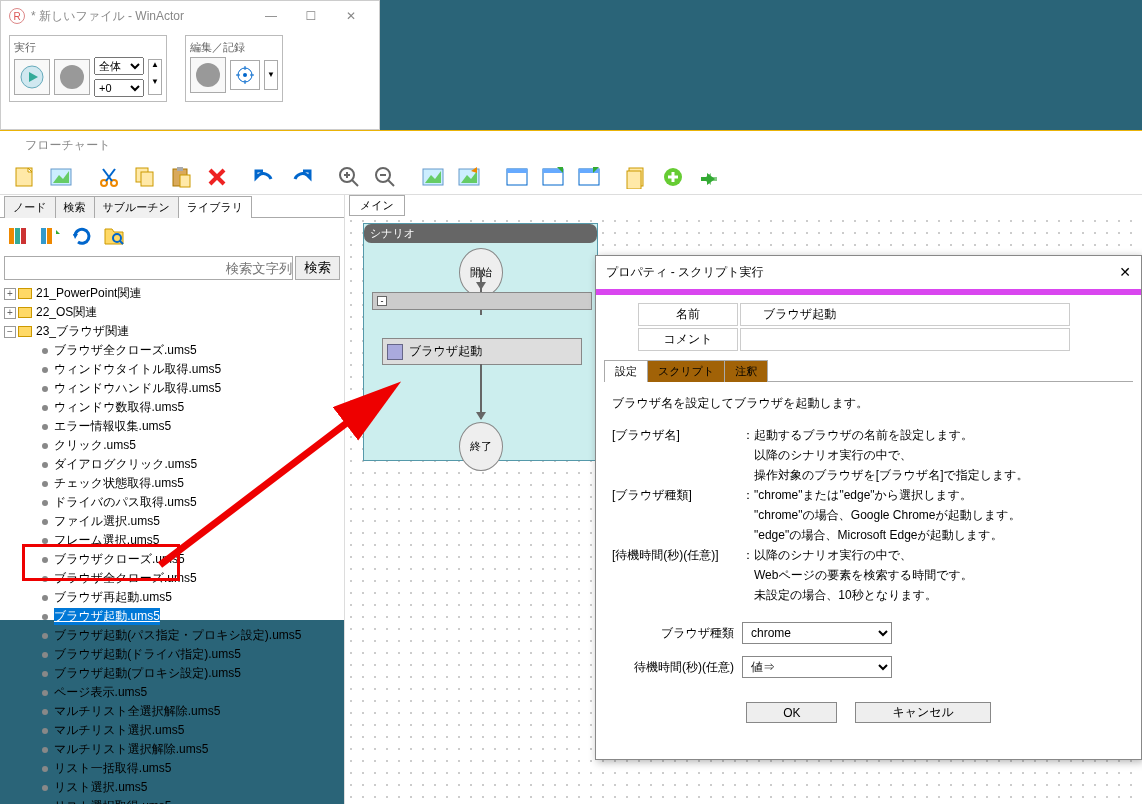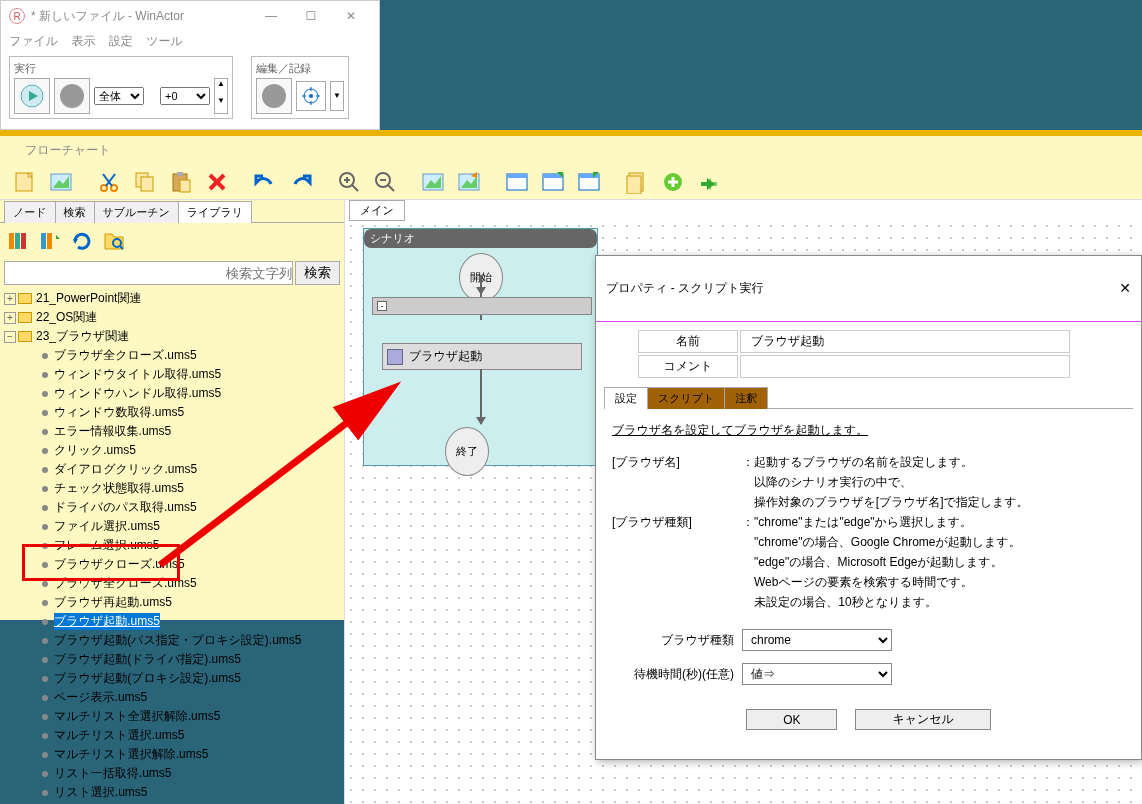--- a/index.html
+++ b/index.html
@@ -13,26 +13,26 @@
 .title-bar .win-btn { width: 40px; height: 28px; text-align: center; line-height: 28px; color: #888; }
 .menu-bar { padding: 2px 8px; color: #888; }
 .menu-bar span { margin-right: 10px; }
 .toolbar-area { display: flex; padding: 4px 8px; gap: 18px; }
 .toolbar-group { border: 1px solid #bbb; padding: 4px; }
 .toolbar-group-label { font-size: 11px; color: #666; margin-bottom: 2px; }
 .toolbar-group-buttons { display: flex; gap: 4px; align-items: center; }
 .big-btn { width: 36px; height: 36px; border: 1px solid #aaa; background: #f8f8f8; display: flex; align-items: center; justify-content: center; }
 .play-icon svg { width: 24px; height: 24px; }
 .gray-circle { width: 24px; height: 24px; border-radius: 50%; background: #999; }
-.select-col { display: flex; flex-direction: row; gap: 16px; }
+.select-col { display: flex; flex-direction: column; gap: 4px; }
 .select-col select { font-size: 11px; width: 50px; height: 18px; }
 .small-btn { width: 30px; height: 30px; border: 1px solid #aaa; background: #fff; display:flex; align-items:center; justify-content:center; }
 
 
-.flowchart-window { position: absolute; left: 0; top: 130px; width: 1142px; height: 490px; background: #fef9c3; border-top: 6px solid #eab308; }
+.flowchart-window { position: absolute; left: 0; top: 130px; width: 1142px; height: 490px; background: #ffffff; border-top: 1px solid #eab308; }
 .flowchart-title { padding: 6px 25px; color: #888; }
 .main-toolbar { padding: 2px 10px; display: flex; gap: 6px; border-bottom: 1px solid #ddd; align-items:center;}
 .tb-icon { width: 30px; height: 30px; display: flex; align-items: center; justify-content: center; }
 .tb-sep { width: 6px; }
 
 .work-area { display: flex; height: 620px; }
 .left-panel { width: 345px; border-right: 1px solid #ddd; display: flex; flex-direction: column; }
 .tree-tabs { display: flex; border-bottom: 1px solid #aaa; padding-left: 4px; }
 .tree-tab { padding: 3px 8px; border: 1px solid #aaa; border-bottom: none; background: #f0f0f0; font-size: 11px; margin-right: -1px; position: relative; top: 1px; }
 .tree-tab.active { background: #fff; }
@@ -61,31 +61,31 @@
 .action-box .act-icon { width: 16px; height: 16px; background: #aad; border:1px solid #668;}
 .group-bar { position:absolute; background:#ccc; border:1px solid #888; width: 220px; height: 18px; display:flex; align-items:center; padding-left:4px;}
 .group-bar .minus { width:10px; height:10px; background:#fff; border:1px solid #666; font-size:9px; line-height:8px; text-align:center;}
 .arrow-line { position: absolute; background: #666; width: 2px; }
 .arrow-head { position: absolute; width:0; height:0; border-left: 5px solid transparent; border-right: 5px solid transparent; border-top: 8px solid #666; }
 
 .big-red-arrow { position: absolute; pointer-events: none; }
 
 
 .dialog { position: absolute; left: 595px; top: 255px; width: 547px; height: 505px; background: #fff; border: 1px solid #888; box-shadow: 2px 2px 8px rgba(0,0,0,0.3); }
-.dialog-title { display: flex; padding: 24px 10px; border-bottom: 1px solid #d946ef; }
+.dialog-title { display: flex; padding: 8px 10px; border-bottom: 6px solid #d946ef; }
 .dialog-title .dt-text { flex: 1; font-size: 12px; }
 .dialog-title .close-x { font-size: 14px; }
 .dialog-header-table { margin: 6px 40px; font-size: 12px;}
-.dialog-header-table tr td { border: 1px solid #ccc; padding: 2px 10px; }
+.dialog-header-table tr td { border: 1px solid #ccc; padding: 2px 22px; }
 .dialog-header-table tr td:first-child { text-align: center; width: 100px; background: #fff; }
 .dialog-tabs { display: flex; border-bottom: 1px solid #aaa; margin: 4px 8px 0 8px; }
 .dialog-tab { padding: 3px 10px; border: 1px solid #aaa; border-bottom: none; background: #a16207; font-size: 11px; margin-right: -1px; position:relative; top:1px;}
 .dialog-tab.active { background: #fff; }
 .dialog-body { padding: 12px 16px; font-size: 12px; line-height: 1.5; }
-.desc-block { margin-bottom: 14px; text-decoration: underline; }
+.desc-block { margin-bottom: 14px; }
 .param-desc { display: flex; margin-bottom: 2px;}
 .param-desc .pname { width: 130px; }
 .param-desc .ptext { flex: 1; }
 .param-inputs { margin-top: 18px; }
 .param-row { display: flex; align-items: center; margin-bottom: 12px; }
 .param-row .plabel { width: 130px; text-align: right; padding-right: 8px; }
 .param-row .pinput { width: 150px; border: 1px solid #888; padding: 2px 4px; font-size: 12px; }
 .param-row select.pinput { background: #fff; }
 .red-box-2 { position: absolute; border: 4px solid #e00; pointer-events: none; left: 656px; top: 580px; width: 450px; height: 76px; }
 .red-box-3 { position: absolute; border: 4px solid #e00; pointer-events: none; left: 729px; top: 710px; width: 140px; height: 36px; }
@@ -98,26 +98,20 @@
 
 <div class="main-window">
   <div class="title-bar">
     <div class="title-icon">R</div>
     <span>* 新しいファイル - WinActor</span>
     <div class="spacer"></div>
     <div class="win-btn">—</div>
     <div class="win-btn">☐</div>
     <div class="win-btn">✕</div>
   </div>
-  <div class="menu-bar">
-    <span>ファイル</span>
-    <span>表示</span>
-    <span>設定</span>
-    <span>ツール</span>
-  </div>
   <div class="toolbar-area">
     <div class="toolbar-group">
       <div class="toolbar-group-label">実行</div>
       <div class="toolbar-group-buttons">
         <div class="big-btn play-icon">
           <svg viewBox="0 0 24 24">
               <circle cx="12" cy="12" r="11" fill="#d0e8f0" stroke="#6ab"></circle>
               <polygon points="9,7 18,12 9,17" fill="#3a9"></polygon>
             </svg>
         </div>
@@ -453,21 +447,21 @@
         <div class="arrow-head" style="left:112px; top:58px;"></div>
         <div class="group-bar" style="left:8px; top:68px;">
             <div class="minus">-</div>
           </div>
         <div class="flow-node action-box" style="left:18px; top:114px;">
           <div class="act-icon"></div>
           <span>ブラウザ起動</span>
         </div>
         <div class="arrow-line" style="left:116px; top:140px; height:55px;"></div>
         <div class="arrow-head" style="left:112px; top:188px;"></div>
-        <div class="flow-node oval" style="left:81px; top:198px;font-family:Liberation Mono, monospace;">終了</div>
+        <div class="flow-node oval" style="left:95px; top:198px;font-family:Liberation Mono, monospace;">終了</div>
       </div>
     </div>
   </div>
 </div>
 
 <div class="red-box-1"></div>
 <div class="red-box-2"></div>
 <div class="red-box-3"></div>
 
 <svg class="big-red-arrow" style="left:130px; top:370px; width:280px; height:210px;">
@@ -522,20 +516,24 @@
         </div>
         <div class="param-desc">
           <div class="pname"></div>
           <div class="ptext">　"chrome"の場合、Google Chromeが起動します。</div>
         </div>
         <div class="param-desc">
           <div class="pname"></div>
           <div class="ptext">　"edge"の場合、Microsoft Edgeが起動します。</div>
         </div>
         <div class="param-desc">
+          <div class="pname">[待機時間(秒)(任意)]</div>
+          <div class="ptext">：以降のシナリオ実行の中で、</div>
+        </div>
+        <div class="param-desc">
           <div class="pname"></div>
           <div class="ptext">　Webページの要素を検索する時間です。</div>
         </div>
         <div class="param-desc">
           <div class="pname"></div>
           <div class="ptext">　未設定の場合、10秒となります。</div>
         </div>
       </div>
     <div class="param-inputs">
       <div class="param-row">

